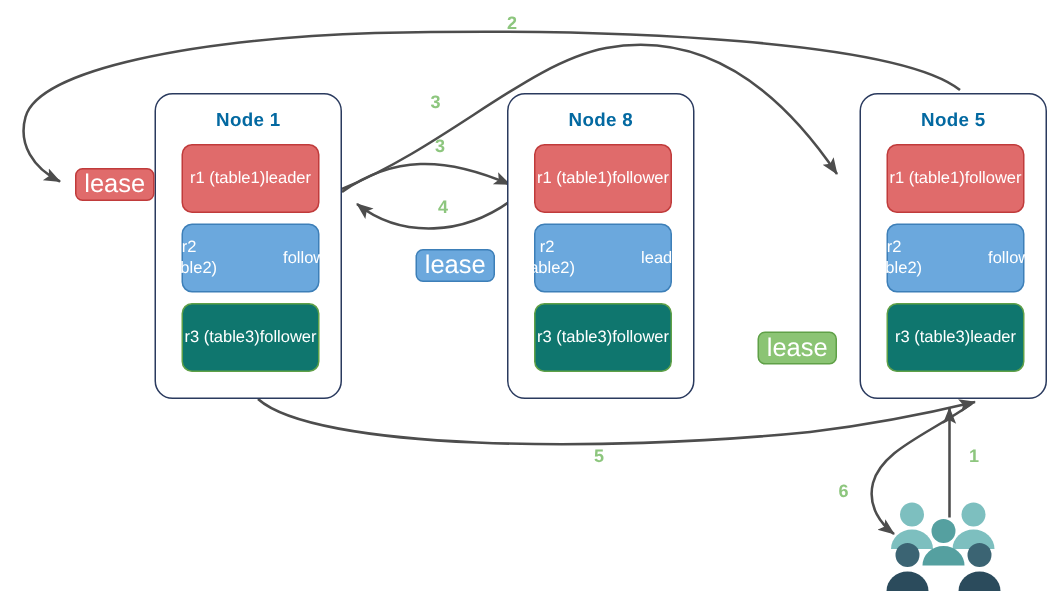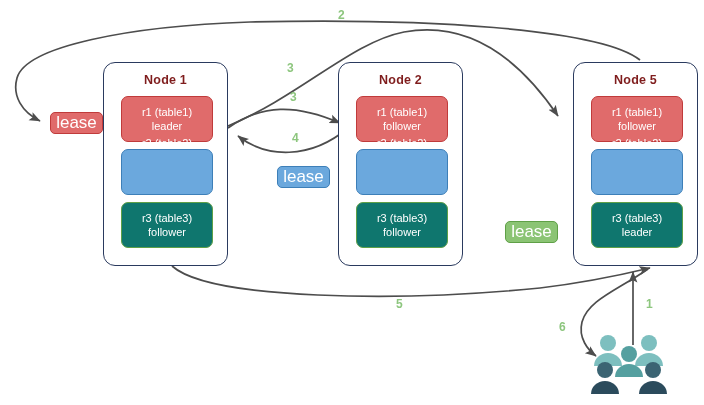--- a/index.html
+++ b/index.html
@@ -33,29 +33,29 @@
     background: #ffffff;
   }
   .node-title {
     position: absolute;
     left: 0;
     right: 0;
     top: 10px;
     text-align: center;
     font-size: 12.5px;
     font-weight: bold;
-    color: #7f1d1d;
+    color: #0369a1;
     letter-spacing: .2px;
   }
   .replica {
     position: absolute;
     box-sizing: border-box;
     border-radius: 7px;
     display: flex;
-    flex-direction: column;
+    flex-direction: row;
     align-items: center;
     justify-content: center;
     color: #ffffff;
     font-size: 11px;
     line-height: 14px;
     text-align: center;
   }
   .replica span { display: block; }
   .rep-red   { background: #e06b6b; border: 1.3px solid #c03b3b; }
   .rep-blue  { background: #6ba8dd; border: 1.3px solid #3d7fb8; gap: 44px; }
@@ -124,21 +124,21 @@
       <span>r2 (table2)</span>
       <span>follower</span>
     </div>
     <div class="replica rep-green" style="left:17px; top:139px; width:92px; height:46px;">
       <span>r3 (table3)</span>
       <span>follower</span>
     </div>
   </div>
 
   <div class="node-box" style="left:338px; top:62px; width:125px; height:204px;">
-    <div class="node-title">Node 2</div>
+    <div class="node-title">Node 8</div>
     <div class="replica rep-red" style="left:17px; top:33px; width:92px; height:46px;">
       <span>r1 (table1)</span>
       <span>follower</span>
     </div>
     <div class="replica rep-blue" style="left:17px; top:86px; width:92px; height:46px;">
       <span>r2 (table2)</span>
       <span>leader</span>
     </div>
     <div class="replica rep-green" style="left:17px; top:139px; width:92px; height:46px;">
       <span>r3 (table3)</span>

